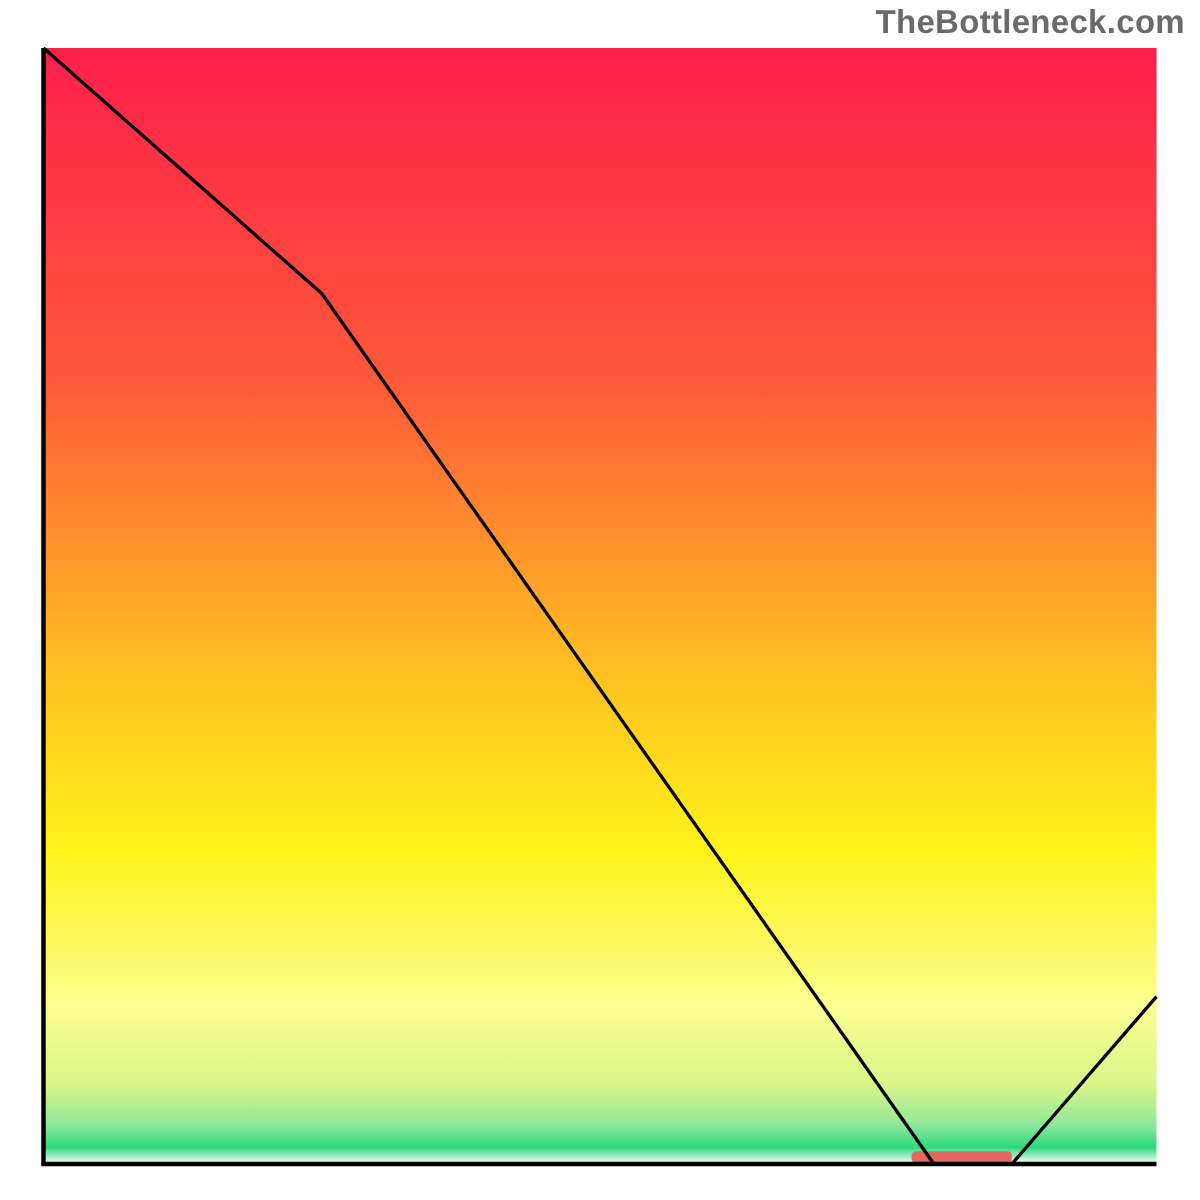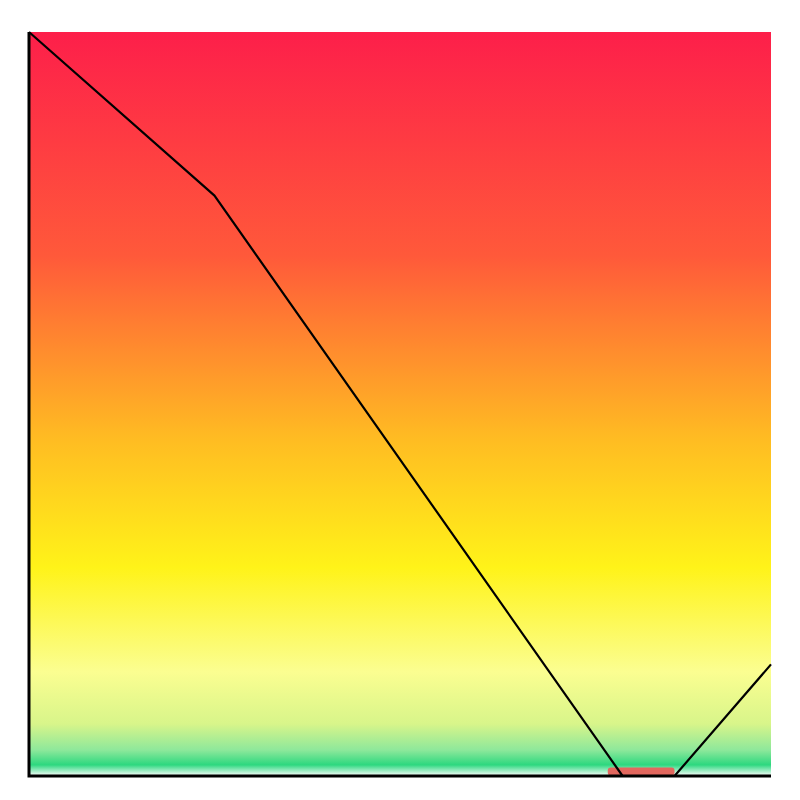--- a/index.html
+++ b/index.html
@@ -33,20 +33,21 @@
     height: 750px;
   }
   svg {
     display: block;
   }
 </style>
 </head>
 <body>
 <div class="wrap">
 
+<div class="attribution">TheBottleneck.com</div>
 
 <div class="plot-outer">
   <svg id="chart-svg" width="750" height="750" viewBox="0 0 750 750" preserveAspectRatio="none">
     <defs>
       <linearGradient id="bg-grad" x1="0" y1="0" x2="0" y2="1">
             <stop offset="0%" stop-color="#fd1f4a"></stop>
             <stop offset="30%" stop-color="#ff593a"></stop>
             <stop offset="55.00000000000001%" stop-color="#ffbd22"></stop>
             <stop offset="72%" stop-color="#fff319"></stop>
             <stop offset="86%" stop-color="#fbfe91"></stop>

